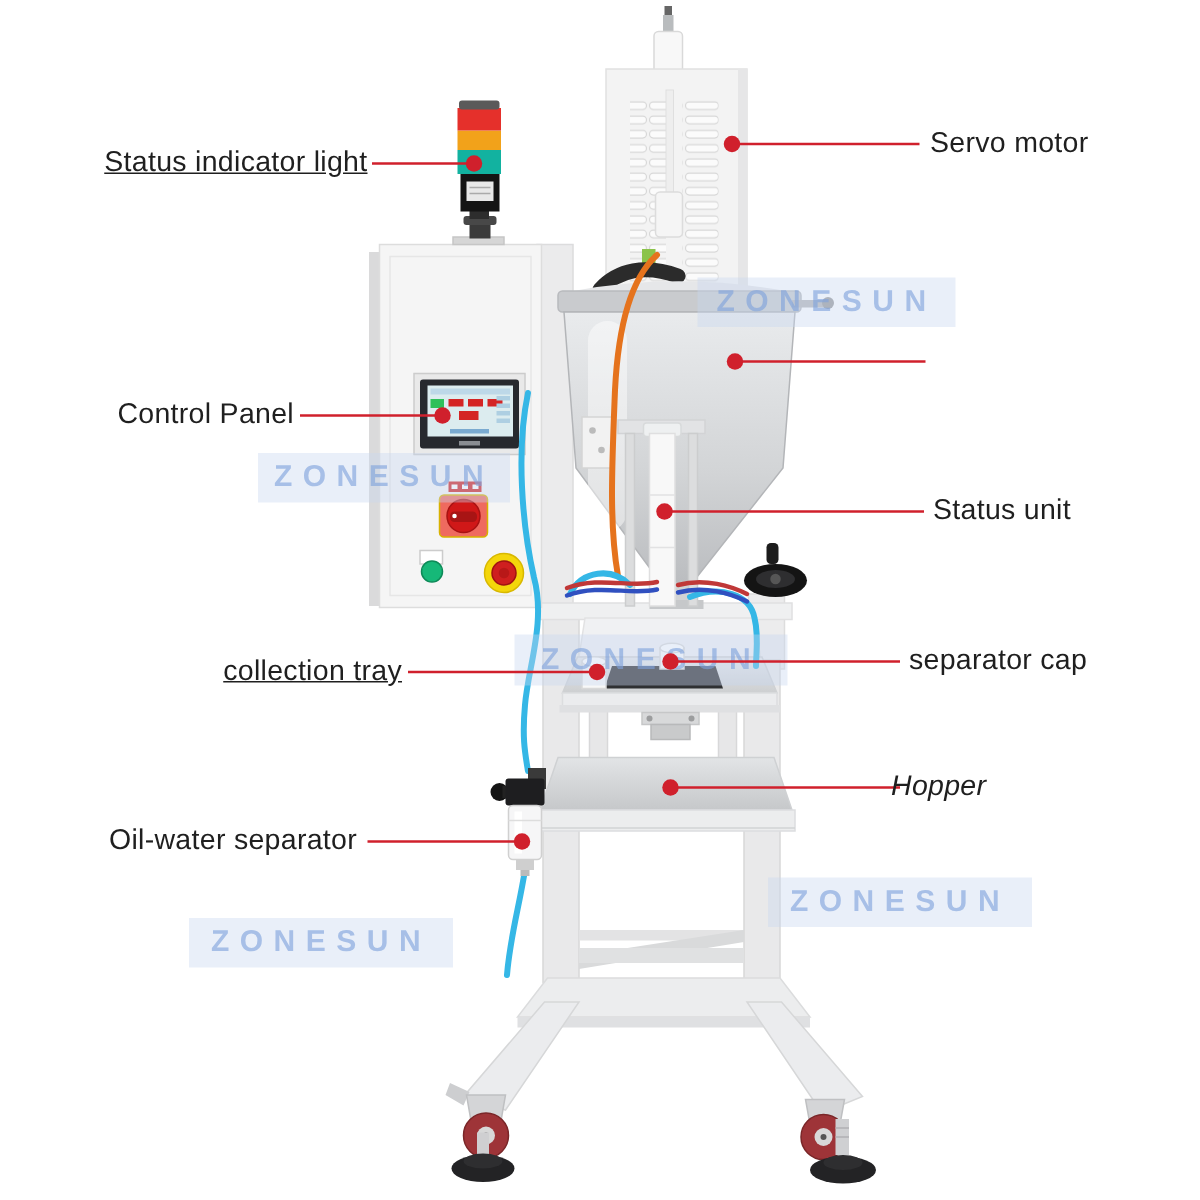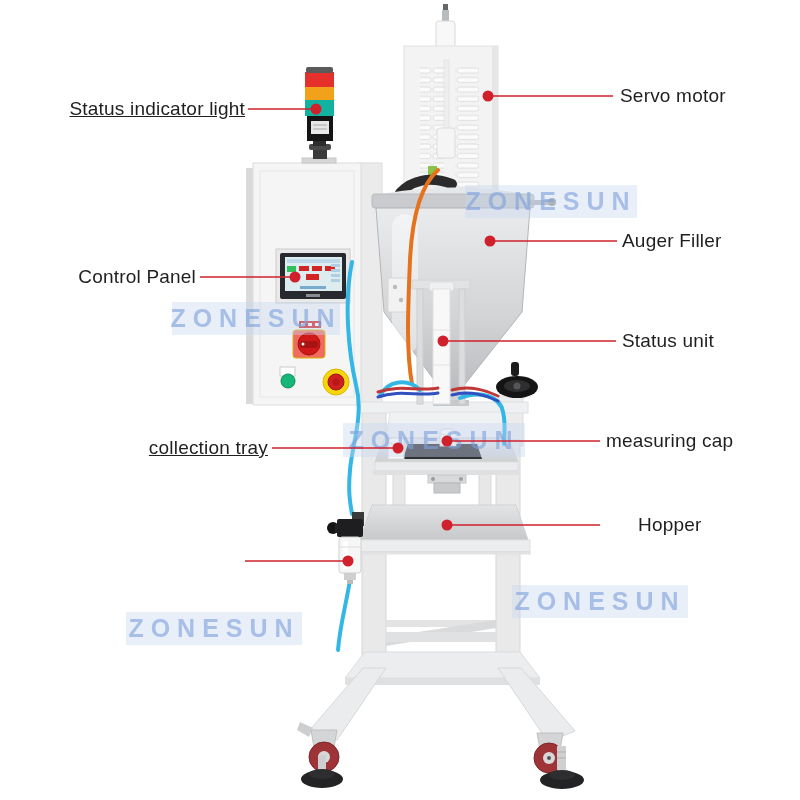--- a/index.html
+++ b/index.html
@@ -6,21 +6,21 @@
   .stage{position:relative;width:800px;height:800px;background:#ffffff;overflow:hidden;
          font-family:"Liberation Sans",sans-serif;}
   .machine-svg,.overlay-svg{position:absolute;left:0;top:0;}
   .overlay-svg{pointer-events:none;}
   .callout-label{position:absolute;font-size:19px;line-height:26px;color:#1f1f1f;
                  white-space:nowrap;letter-spacing:0.2px;}
   .label-left{text-align:right;}
   .label-right{text-align:left;}
   .watermark{position:absolute;display:flex;align-items:center;justify-content:center;
              background:rgba(200,216,240,0.40);color:rgba(126,161,219,0.62);
-             font-weight:bold;font-size:25px;letter-spacing:7px;
+             font-weight:bold;font-size:20px;letter-spacing:7px;
              font-family:"Liberation Sans",sans-serif;user-select:none;}
 </style>
 </head>
 <body>
 
 <div class="stage">
 
   <svg class="machine-svg" width="800" height="800" viewBox="0 0 800 800">
     <defs>
       <linearGradient id="bowlGrad" x1="0" y1="0" x2="0" y2="1">
@@ -295,19 +295,19 @@
       <g>
         <line x1="245" y1="561" x2="343" y2="561"></line>
           <circle cx="348" cy="561" r="5.5" stroke="none"></circle>
         </g>
     </g>
   </svg>
 
   <div class="callout-label label-left" style="left:45px;top:96px;width:200px;text-decoration:underline;">Status indicator light</div>
   <div class="callout-label label-right" style="left:620px;top:83px;">Servo motor</div>
   <div class="callout-label label-left" style="left:46px;top:264px;width:150px;">Control Panel</div>
-  <div class="callout-label label-right" style="left:622px;top:228px;">Auger Filler</div>
   <div class="callout-label label-right" style="left:622px;top:328px;">Status unit</div>
   <div class="callout-label label-left" style="left:118px;top:435px;width:150px;text-decoration:underline;">collection tray</div>
-  <div class="callout-label label-right" style="left:606px;top:428px;">measuring cap</div>
-  <div class="callout-label label-right" style="left:638px;top:512px;">Hopper</div>
+  <div class="callout-label label-right" style="left:606px;top:428px;">separator cap</div>
+  <div class="callout-label label-right" style="left:594px;top:512px;font-style:italic;">Hopper</div>
+  <div class="callout-label label-left" style="left:58px;top:548px;width:180px;">Oil-water separator</div>
 
 </div>
 
 </body></html>

